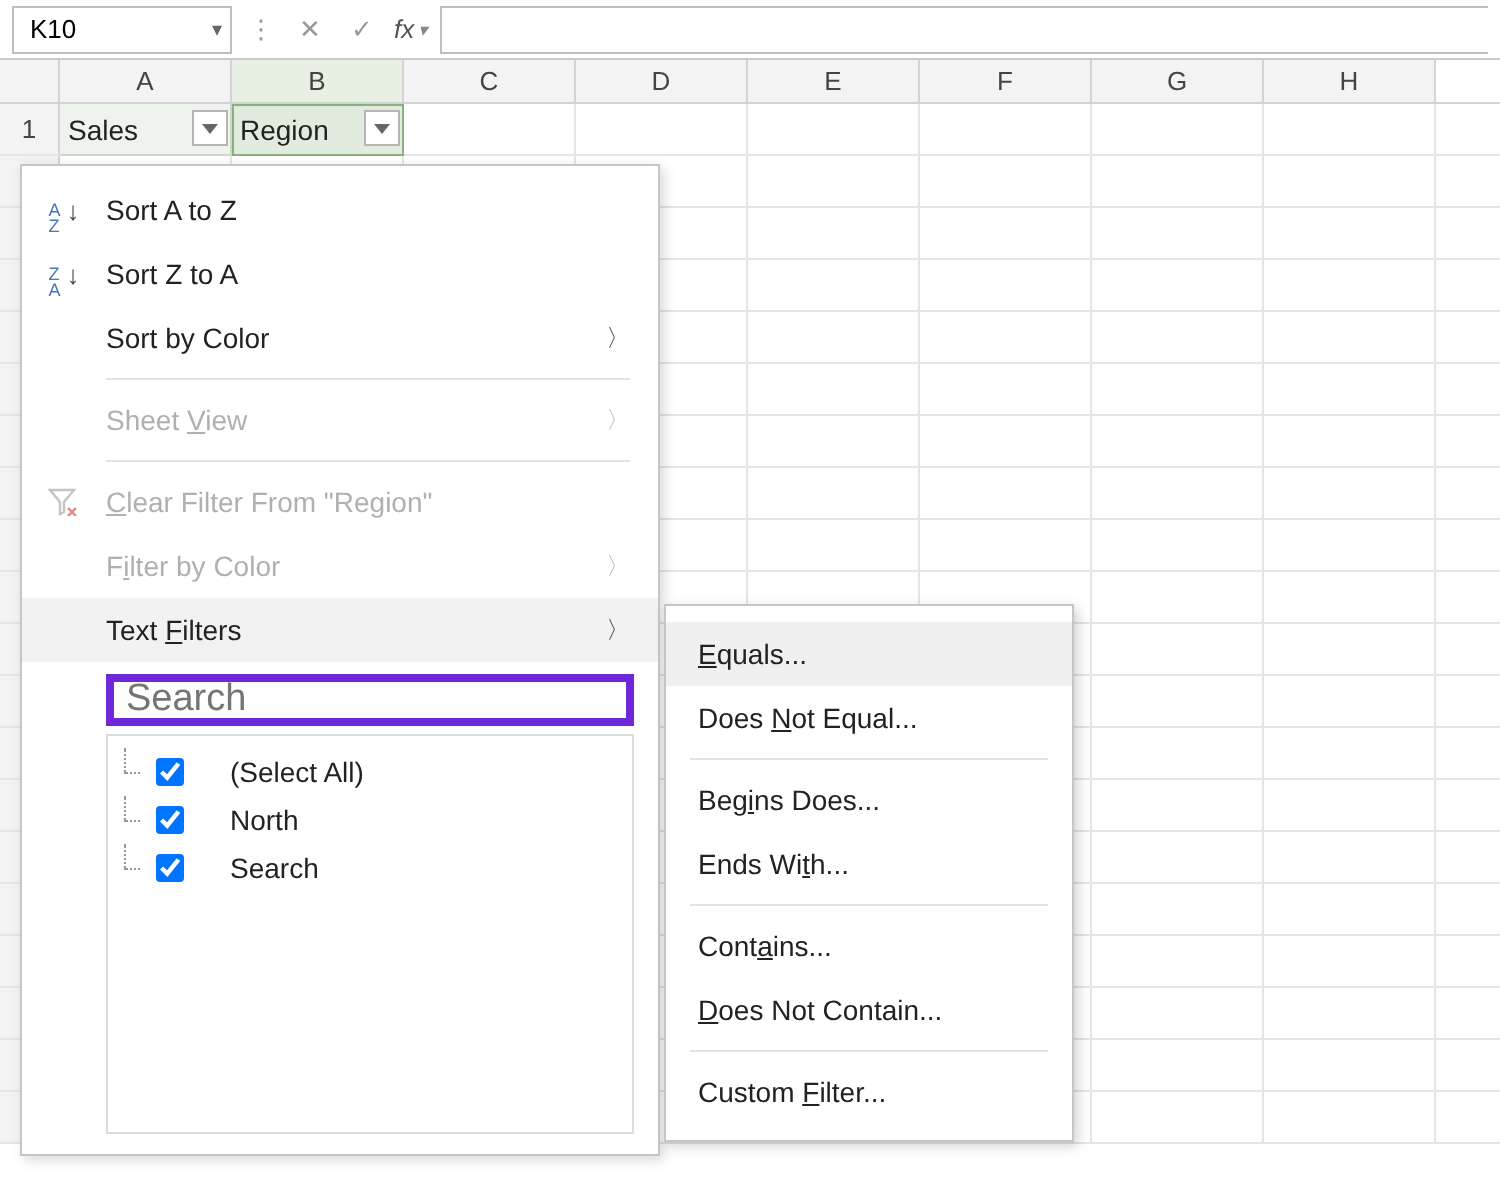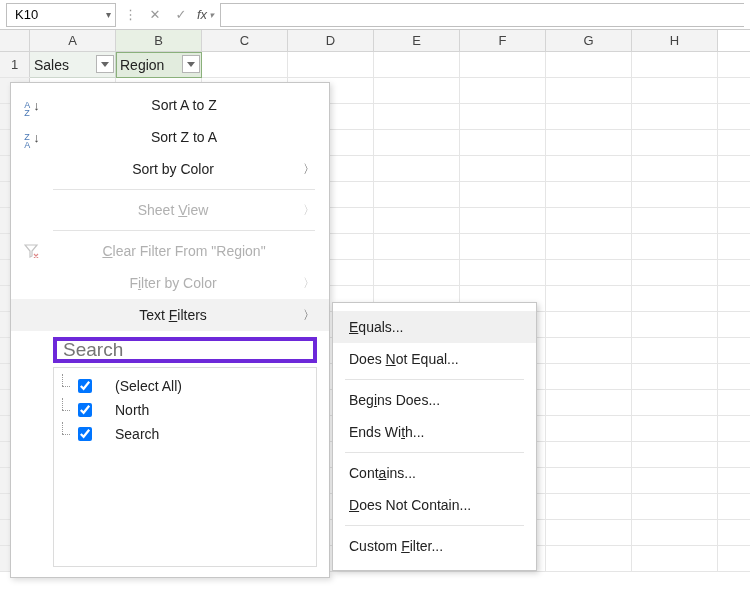--- a/index.html
+++ b/index.html
@@ -25,21 +25,21 @@
   .cell.header-cell.selected { background: #e2ecde; outline: 1px solid #8ab07b; outline-offset: -1px; }
   .filter-btn { position: absolute; right: 1px; top: 3px; width: 18px; height: 18px; border: 1px solid #b5b5b5; background: #fff; display: flex; align-items: center; justify-content: center; }
   .filter-btn svg { width: 8px; height: 5px; }
   .rows-area .row:nth-child(n+21) { display: none; }
   
   .menu { position: absolute; left: 10px; top: 82px; width: 320px; background: #fff; border: 1px solid #c6c6c6; box-shadow: 2px 2px 6px rgba(0,0,0,.15); padding: 6px 0 10px; }
   .menu-item { display: flex; align-items: center; height: 32px; padding: 0 14px 0 10px; font-size: 14px; color: #222; gap: 10px; }
   .menu-item.hover { background: #f2f2f2; }
   .menu-item.disabled { color: #b0b0b0; }
   .menu-item .icon-slot { width: 22px; display: flex; justify-content: center; color: #5b728a; }
-  .menu-item .label { flex: 1; text-align: center; }
+  .menu-item .label { flex: 1; }
   .menu-item .arrow { color: #444; font-size: 12px; }
   .menu-item.disabled .arrow { color: #bbb; }
   .menu-sep { height: 1px; background: #e3e3e3; margin: 4px 14px 4px 42px; }
   .menu .search-box { margin: 6px 12px 4px 42px; }
   .menu .search-box input { width: 100%; height: 26px; border: 4px solid #6d28d9; padding: 0 6px; font-size: 19px; color: #a21caf; }
   .tree { margin: 4px 12px 0 42px; border: 1px solid #dcdcdc; height: 200px; padding: 6px 6px; overflow: auto; }
   .tree-item { display: flex; align-items: center; gap: 20px; font-size: 14px; color: #222; padding: 2px 0 2px 14px; position: relative; }
   .tree-item::before { content: ""; position: absolute; left: 2px; top: 0; bottom: 50%; border-left: 1px dotted #999; }
   .tree-item::after { content: ""; position: absolute; left: 2px; top: 50%; width: 8px; border-top: 1px dotted #999; }
   .tree input[type=checkbox] { width: 14px; height: 14px; }

